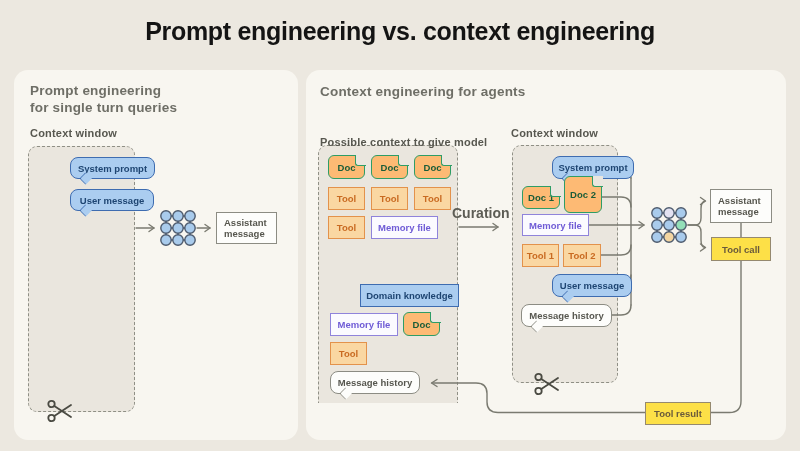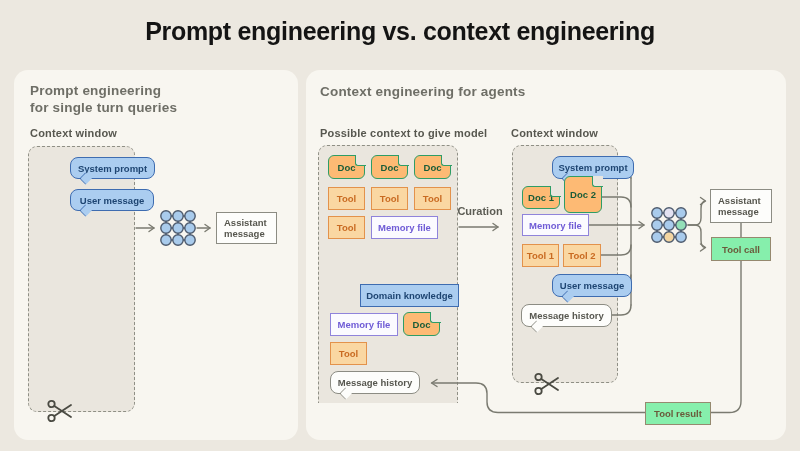--- a/index.html
+++ b/index.html
@@ -16,34 +16,34 @@
     border-radius:9px;box-sizing:border-box;z-index:1;}
   .dashed-box.open-bottom{border-bottom:none;border-radius:9px 9px 0 0;}
   .box{position:absolute;box-sizing:border-box;display:flex;align-items:center;
     justify-content:center;text-align:center;border-radius:0;
     font-size:9.5px;font-weight:700;line-height:11px;z-index:3;padding:1px 3px;}
   .blue{background:#ABCDF0;border:1.5px solid #3E6CB0;color:#1E4572;margin-left:30px;}
   .green{background:#fdba74;border:1.5px solid #2E9D66;color:#1A5C38;}
   .orange{background:#FAD7A2;border:1.5px solid #E3924B;color:#C96B22;}
   .purple{background:#FBFAFF;border:1.5px solid #8F83DB;color:#6F5BD6;}
   .white{background:#FDFDFB;border:1.5px solid #8C8C83;color:#57574F;}
-  .tan{background:#86efac;border:1.5px solid #95896F;color:#6A5A3B;}
+  .tan{background:#fde047;border:1.5px solid #95896F;color:#6A5A3B;}
   .bubble{border-radius:8px;}
   .bubble::after{content:"";position:absolute;left:10px;bottom:-5px;width:8px;height:8px;
     background:inherit;border:inherit;border-top:none;border-right:none;
     transform:rotate(45deg);border-bottom-left-radius:2px;}
   .doc{border-radius:6px;border-top-right-radius:1px;}
   .doc::before{content:"";position:absolute;top:-1.5px;right:-1.5px;width:10px;height:10px;
     background:#EAE6DE;border-left:1.5px solid #2E9D66;border-bottom:1.5px solid #2E9D66;
     border-bottom-left-radius:3px;}
   .two-line{flex-direction:column;align-items:flex-start;text-align:left;padding-left:7px;}
   .two-line span{display:block;}
   .icon{position:absolute;z-index:3;}
-  .curation{position:absolute;font-size:11px;font-weight:700;color:#5C5C54;z-index:2;
-    text-align:center;}
+  .curation{position:absolute;font-size:14px;font-weight:700;color:#5C5C54;z-index:2;
+    text-align:left;}
 </style>
 </head>
 <body>
 
 <div id="stage">
 
   <div id="page-title">Prompt engineering vs. context engineering</div>
 
   <div class="card" style="left:14px;top:70px;width:284px;height:370px;"></div>
   <div class="card" style="left:306px;top:70px;width:480px;height:370px;"></div>
@@ -116,21 +116,21 @@
     </g>
   </svg>
 
   <div class="box white two-line" style="left:216px;top:212px;width:61px;height:32px;">
     <span>Assistant</span>
     <span>message</span>
   </div>
 
   <div class="panel-heading" style="left:320px;top:83px;">Context engineering for agents</div>
 
-  <div class="small-label" style="left:320px;top:127px;text-align:center;">Possible context to give model</div>
+  <div class="small-label" style="left:320px;top:136px;text-align:center;">Possible context to give model</div>
   <div class="dashed-box open-bottom" style="left:318px;top:145px;width:140px;height:258px;"></div>
 
   <div class="box green doc" style="left:328px;top:155px;width:37px;height:24px;">Doc</div>
   <div class="box green doc" style="left:371px;top:155px;width:37px;height:24px;">Doc</div>
   <div class="box green doc" style="left:414px;top:155px;width:37px;height:24px;">Doc</div>
 
   <div class="box orange" style="left:328px;top:187px;width:37px;height:23px;">Tool</div>
   <div class="box orange" style="left:371px;top:187px;width:37px;height:23px;">Tool</div>
   <div class="box orange" style="left:414px;top:187px;width:37px;height:23px;">Tool</div>
 

